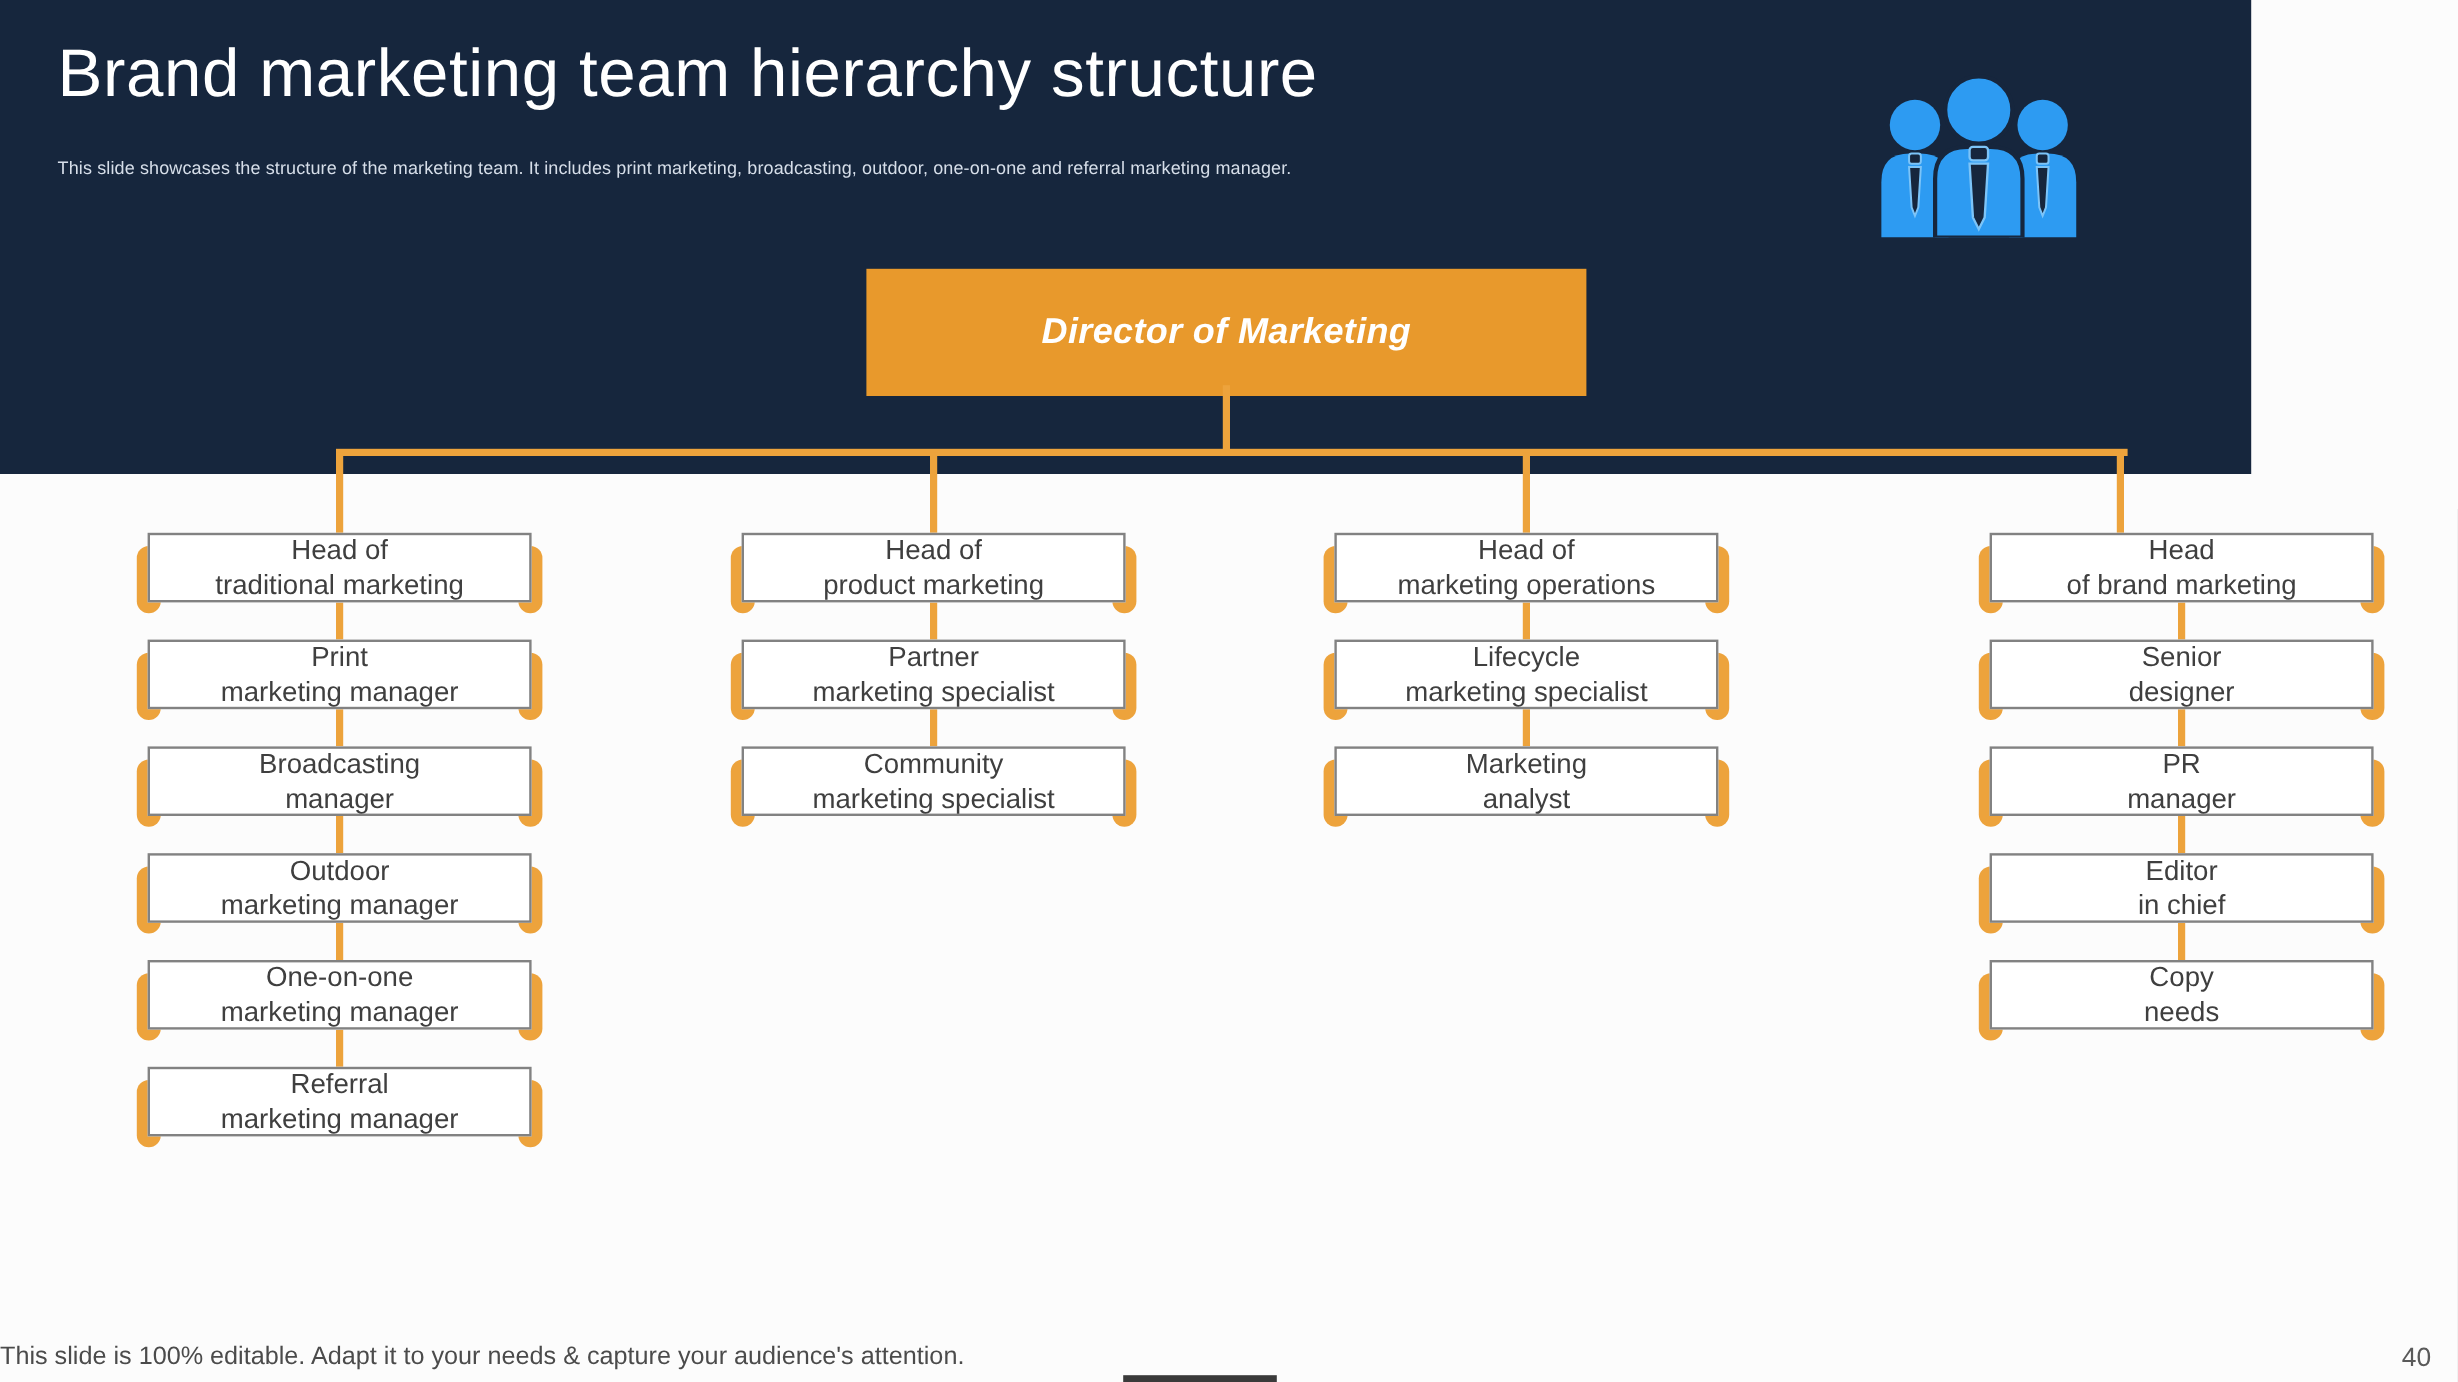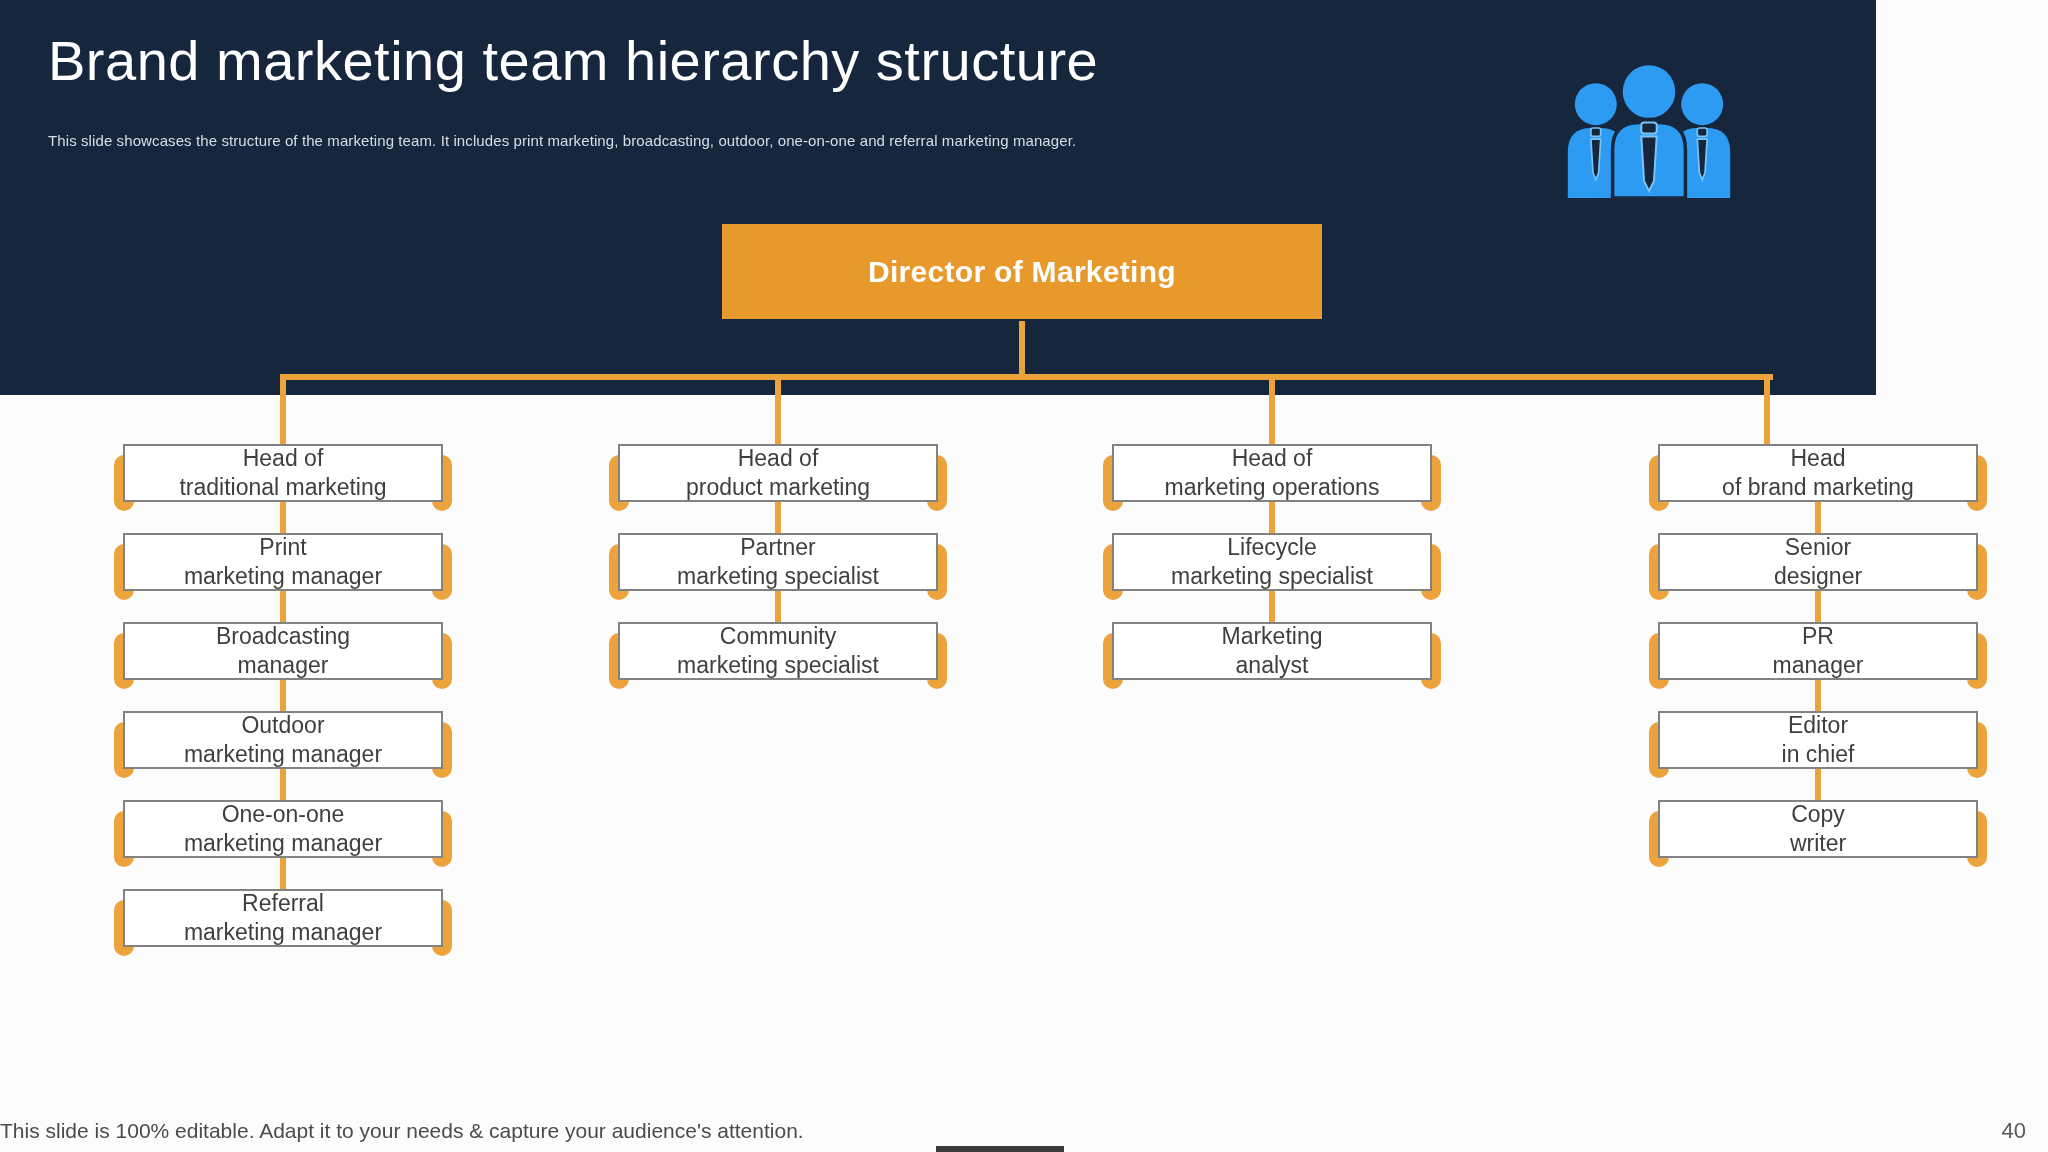--- a/index.html
+++ b/index.html
@@ -18,24 +18,24 @@
     font-size:15px;font-weight:400;color:#D6DEE9;letter-spacing:.1px;white-space:nowrap;
   }
   
   .logo{position:absolute;left:1565px;top:50px;width:420px;height:150px;}
   .logo svg{position:absolute;left:0;top:8px;}
   .logo-text{position:absolute;left:176px;top:0;line-height:1.0;}
   .logo-line1{display:block;font-size:56px;font-weight:700;color:var(--logo-blue,#2D9BF2);letter-spacing:1px;}
   .logo-line2{display:block;font-size:56px;font-weight:700;color:var(--logo-team,#474130);letter-spacing:1px;margin-top:6px;}
   
   .director{
-    position:absolute;left:722px;top:224px;width:600px;height:95px;
+    position:absolute;left:722px;top:224px;width:600px;height:106px;
     background:var(--orange,#E8992C);
     display:flex;align-items:center;justify-content:center;
-    color:#FFFFFF;font-size:30px;font-weight:700;letter-spacing:.3px;
+    color:#FFFFFF;font-size:30px;font-weight:700;letter-spacing:.3px;font-style:italic;
   }
   
   .stem{position:absolute;left:1019px;top:321px;width:6px;height:56px;background:var(--line,#EDA33C);}
   .bus{position:absolute;left:280px;top:374px;width:1493px;height:6px;background:var(--line,#EDA33C);}
   .drop{position:absolute;top:377px;height:67px;width:6px;background:var(--line,#EDA33C);}
   
   .org-col{position:absolute;top:444px;width:320px;display:flex;flex-direction:column;align-items:center;}
   .org-link{width:6px;height:31px;background:var(--line,#EDA33C);}
   .org-node{position:relative;width:320px;height:58px;flex:0 0 auto;}
   .bracket{position:absolute;top:11px;width:20px;height:56px;background:var(--line,#EDA33C);border-radius:10px;z-index:0;}
@@ -248,21 +248,21 @@
             <span>Editor</span>
             <span>in chief</span>
           </div>
         </div>
         <div class="org-link"></div>
         <div class="org-node">
           <span class="bracket left"></span>
           <span class="bracket right"></span>
           <div class="org-box">
             <span>Copy</span>
-            <span>writer</span>
+            <span>needs</span>
           </div>
         </div>
       </div>
     </div>
 
   <div class="footer">This slide is 100% editable. Adapt it to your needs &amp; capture your audience's attention.</div>
   <div class="page-number">40</div>
   <div class="bottom-bar"></div>
 
 </div>

